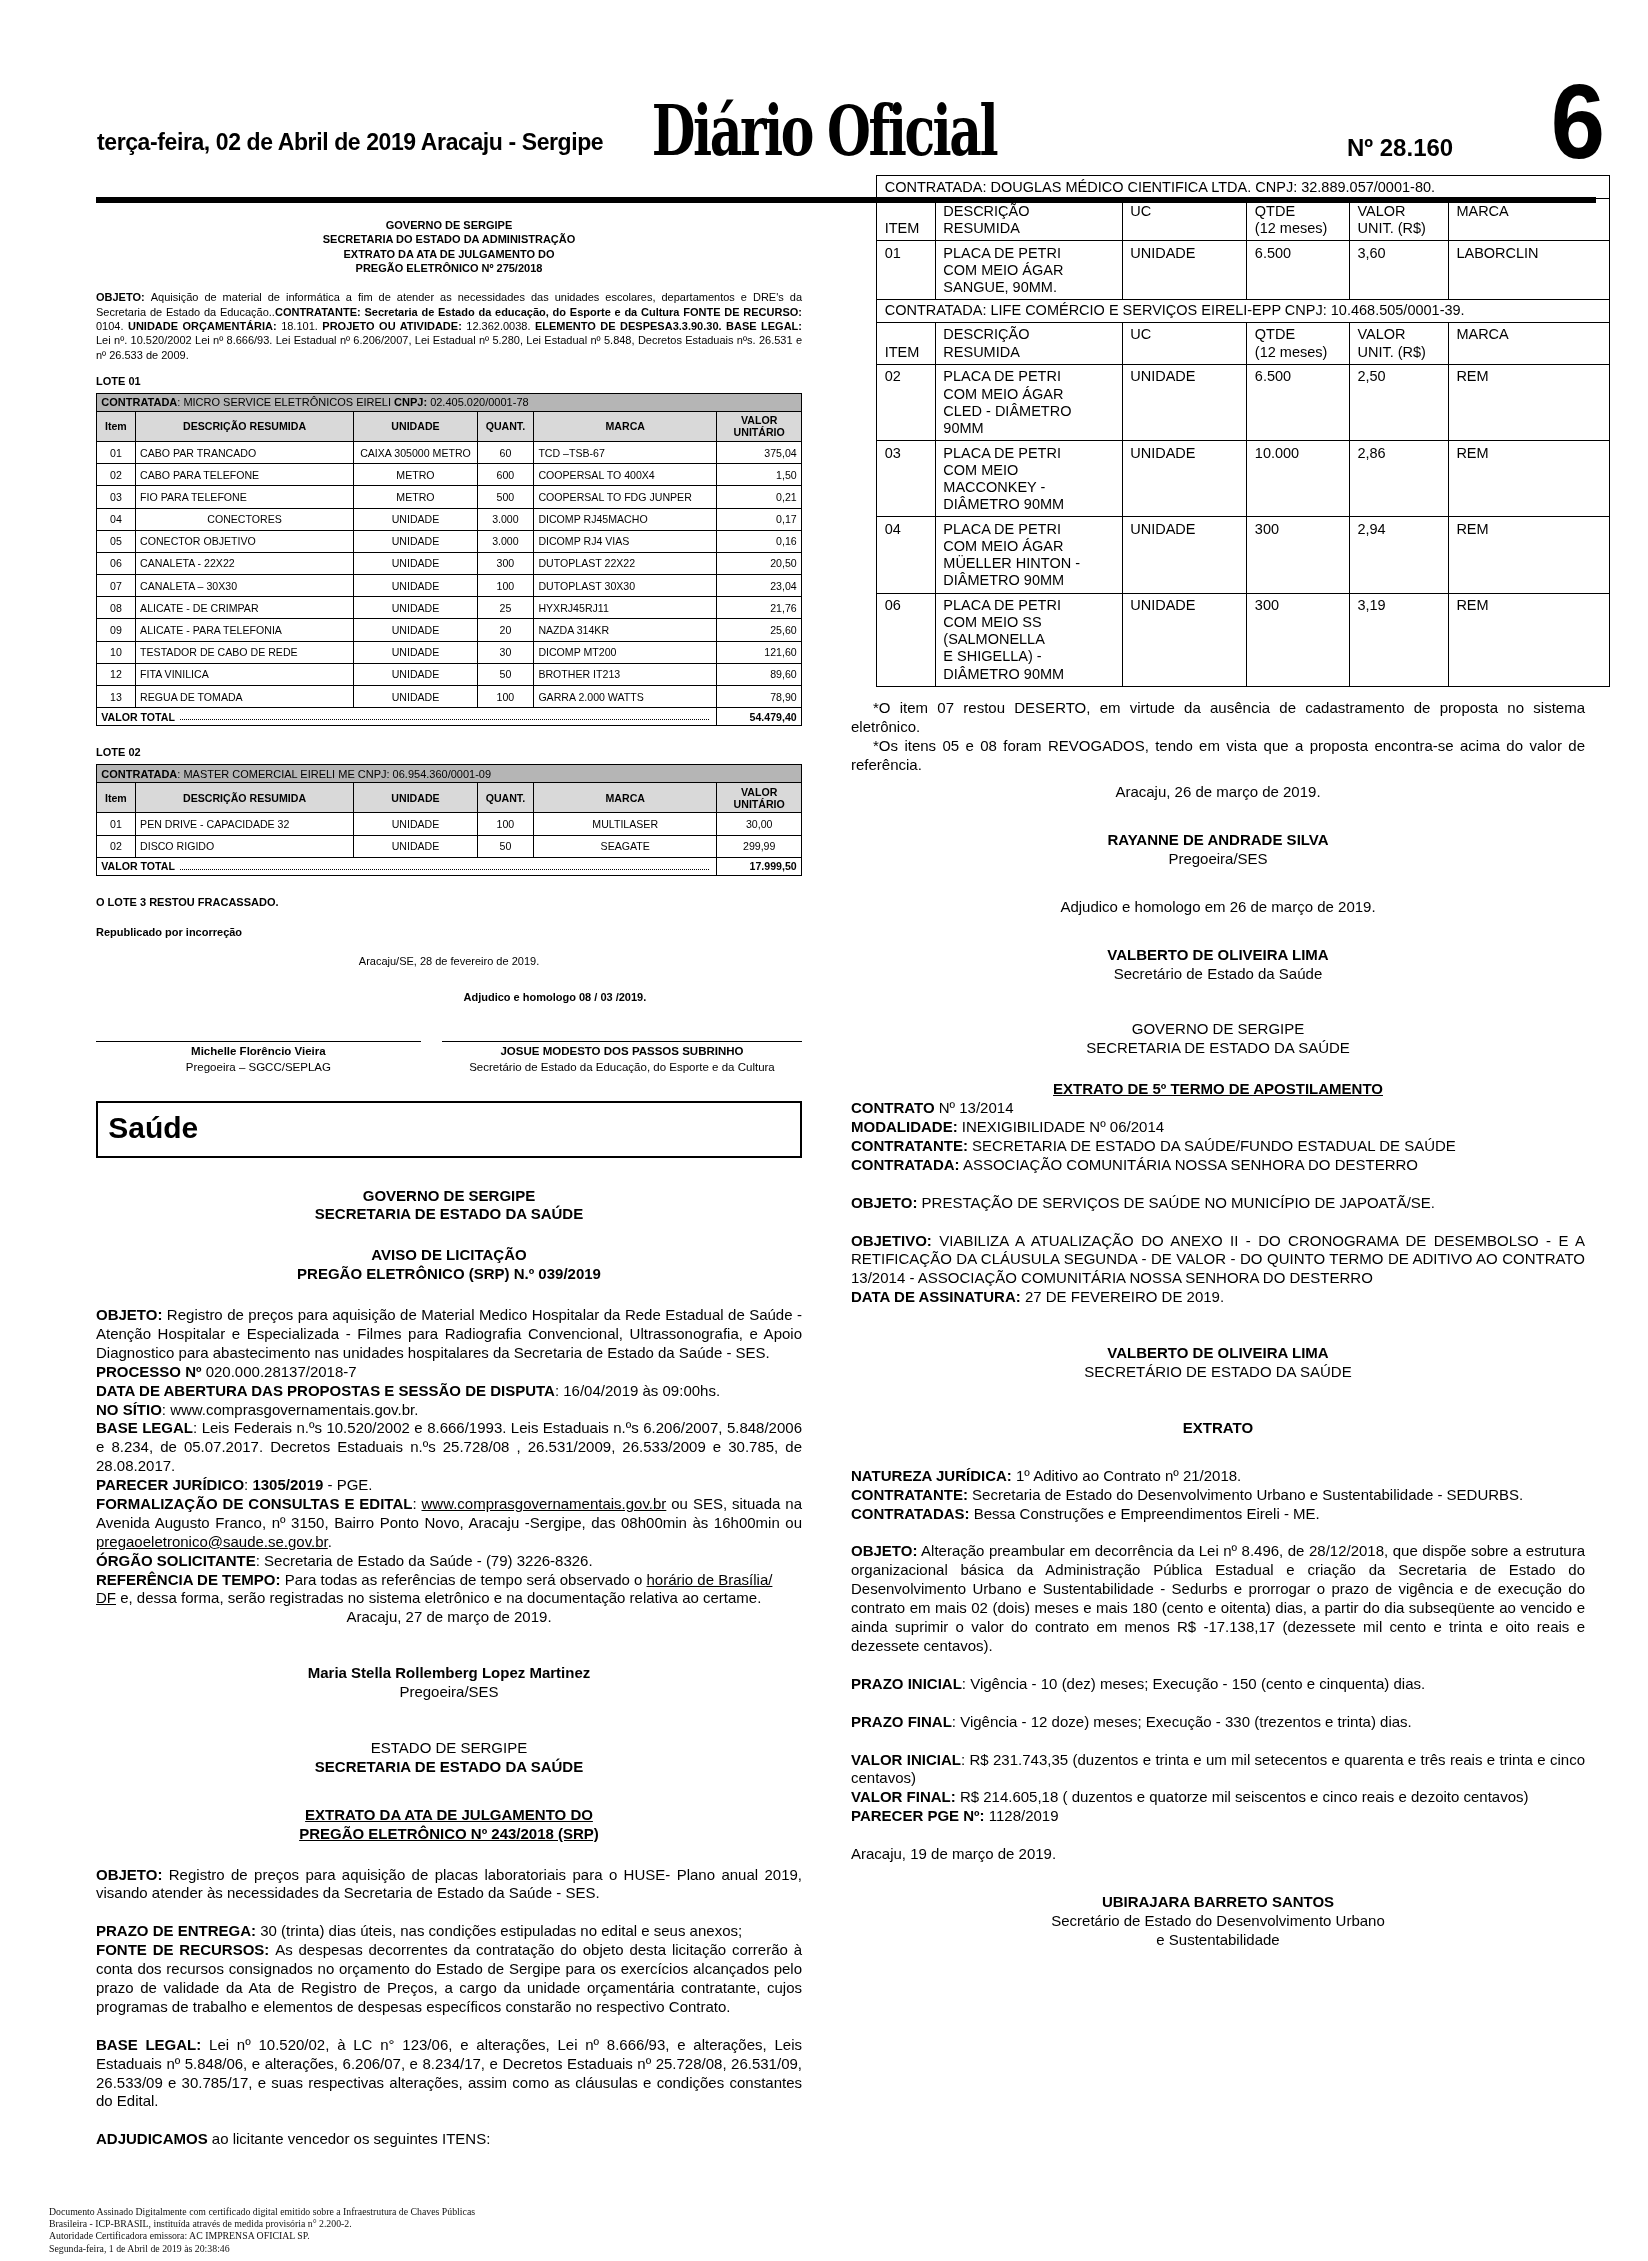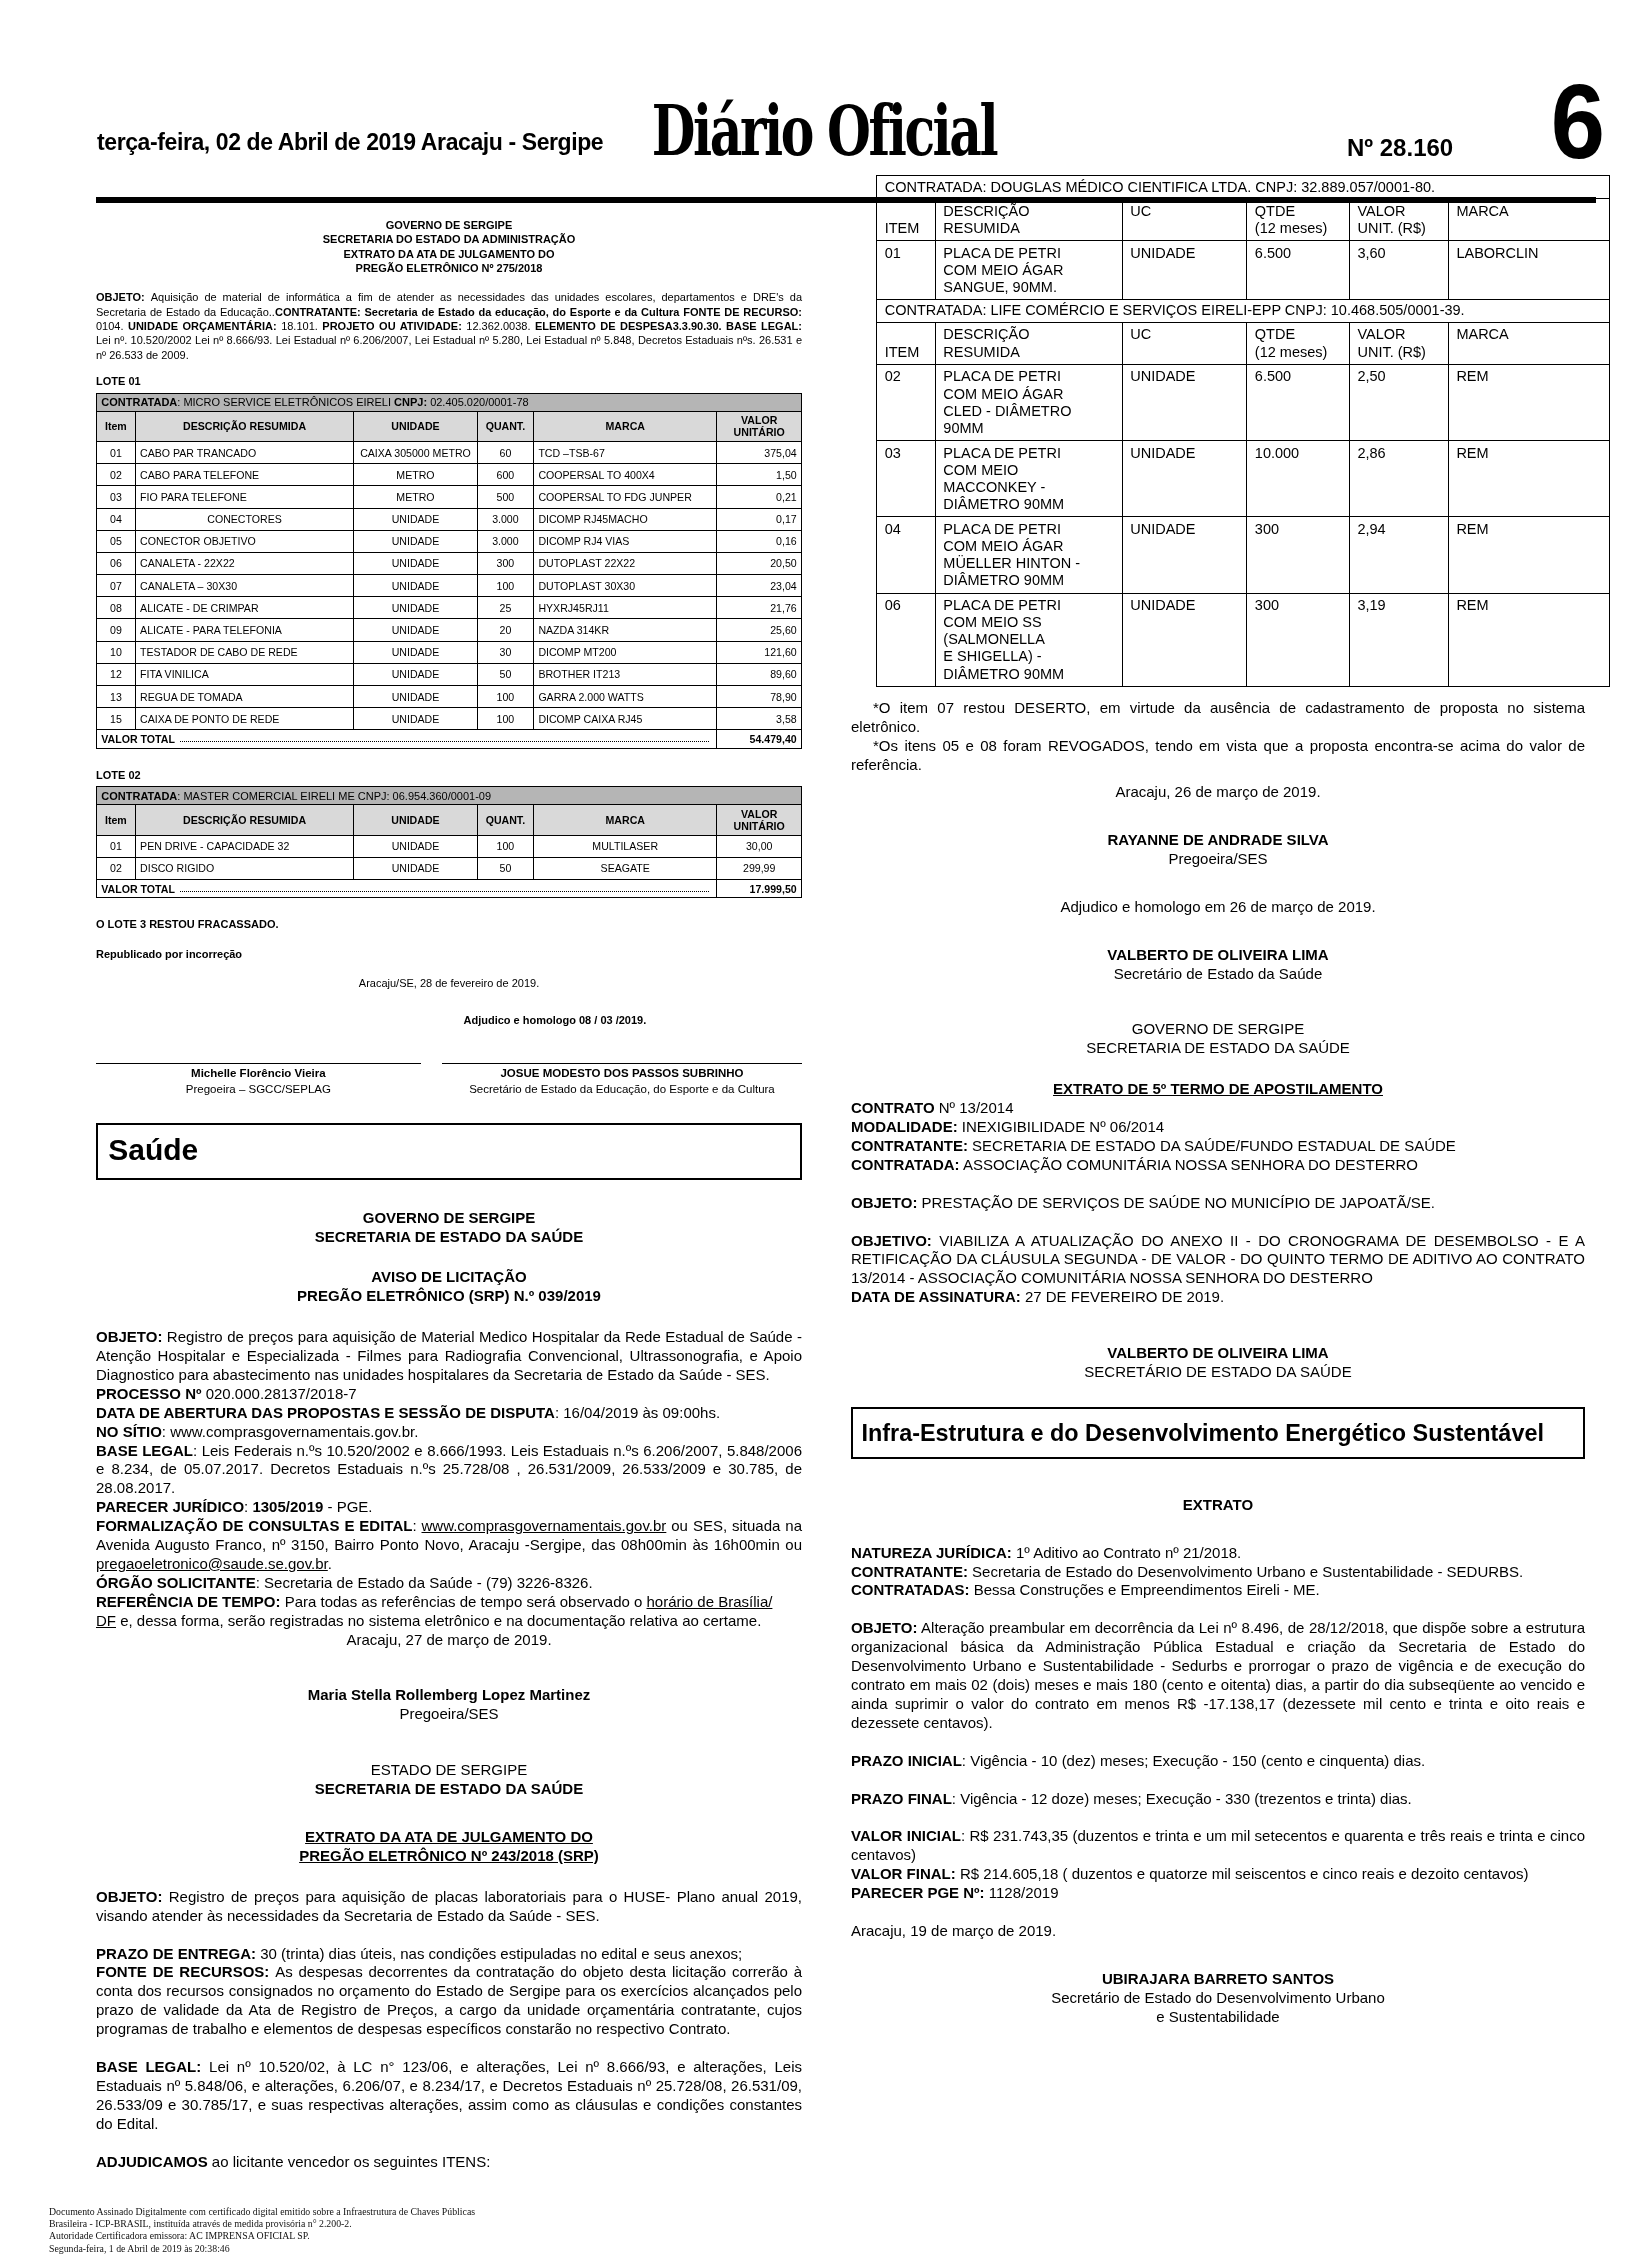--- a/index.html
+++ b/index.html
@@ -201,28 +201,20 @@
             <td style="text-align: right;">89,60</td>
           </tr>
           <tr>
             <td style="text-align: center;">13</td>
             <td style="text-align: left;">REGUA DE TOMADA</td>
             <td style="text-align: center;">UNIDADE</td>
             <td style="text-align: center;">100</td>
             <td style="text-align: left;">GARRA 2.000 WATTS</td>
             <td style="text-align: right;">78,90</td>
           </tr>
-          <tr>
-            <td style="text-align: center;">15</td>
-            <td style="text-align: left;">CAIXA DE PONTO DE REDE</td>
-            <td style="text-align: center;">UNIDADE</td>
-            <td style="text-align: center;">100</td>
-            <td style="text-align: left;">DICOMP CAIXA RJ45</td>
-            <td style="text-align: right;">3,58</td>
-          </tr>
         </tbody>
       <tfoot>
         <tr>
           <td colspan="5">
               <div class="leader">
                 <span>VALOR TOTAL</span>
                 <span class="dots"></span>
               </div>
             </td>
           <td class="tval">54.479,40</td>
@@ -483,21 +475,20 @@
     <p class="big"><span style="font-weight: bold;">MODALIDADE:</span><span> INEXIGIBILIDADE Nº 06/2014</span></p>
     <p class="big"><span style="font-weight: bold;">CONTRATANTE:</span><span> SECRETARIA DE ESTADO DA SAÚDE/FUNDO ESTADUAL DE SAÚDE</span></p>
     <p class="big"><span style="font-weight: bold;">CONTRATADA:</span><span> ASSOCIAÇÃO COMUNITÁRIA NOSSA SENHORA DO DESTERRO</span></p>
     <p class="big mt22"><span style="font-weight: bold;">OBJETO:</span><span> PRESTAÇÃO DE SERVIÇOS DE SAÚDE NO MUNICÍPIO DE JAPOATÃ/SE.</span></p>
     <p class="big just mt22"><span style="font-weight: bold;">OBJETIVO:</span><span> VIABILIZA A ATUALIZAÇÃO DO ANEXO II - DO CRONOGRAMA DE DESEMBOLSO - E A RETIFICAÇÃO DA CLÁUSULA SEGUNDA - DE VALOR - DO QUINTO TERMO DE ADITIVO AO CONTRATO 13/2014 - ASSOCIAÇÃO COMUNITÁRIA NOSSA SENHORA DO DESTERRO</span></p>
     <p class="big"><span style="font-weight: bold;">DATA DE ASSINATURA:</span><span> 27 DE FEVEREIRO DE 2019.</span></p>
 
     <p class="big bold center mt44">VALBERTO DE OLIVEIRA LIMA</p>
     <p class="big center">SECRETÁRIO DE ESTADO DA SAÚDE</p>
 
-    <div class="section-box infra">Infra-Estrutura e do Desenvolvimento Energético Sustentável</div>
 
     <p class="big bold center mt44">EXTRATO</p>
 
     <p class="big mt34"><span style="font-weight: bold;">NATUREZA JURÍDICA:</span><span> 1º Aditivo ao Contrato nº 21/2018.</span></p>
     <p class="big"><span style="font-weight: bold;">CONTRATANTE:</span><span> Secretaria de Estado do Desenvolvimento Urbano e Sustentabilidade - SEDURBS.</span></p>
     <p class="big"><span style="font-weight: bold;">CONTRATADAS:</span><span> Bessa Construções e Empreendimentos Eireli - ME.</span></p>
     <p class="big just mt22"><span style="font-weight: bold;">OBJETO:</span><span> Alteração preambular em decorrência da Lei nº 8.496, de 28/12/2018, que dispõe sobre a estrutura organizacional básica da Administração Pública Estadual e criação da Secretaria de Estado do Desenvolvimento Urbano e Sustentabilidade - Sedurbs  e prorrogar o prazo de vigência e de execução do contrato em mais 02 (dois) meses e mais 180 (cento e oitenta) dias, a partir do dia subseqüente ao vencido e ainda suprimir o valor do contrato em menos R$ -17.138,17 (dezessete mil cento e trinta e oito reais e dezessete centavos).</span></p>
     <p class="big mt22"><span style="font-weight: bold;">PRAZO INICIAL</span><span>: Vigência - 10 (dez) meses; Execução - 150 (cento e cinquenta) dias.</span></p>
     <p class="big mt22"><span style="font-weight: bold;">PRAZO FINAL</span><span>: Vigência - 12 doze) meses; Execução - 330 (trezentos e trinta) dias.</span></p>
     <p class="big just mt22"><span style="font-weight: bold;">VALOR INICIAL</span><span>: R$ 231.743,35 (duzentos e trinta e um mil setecentos e quarenta e três reais e trinta e cinco centavos)</span></p>

